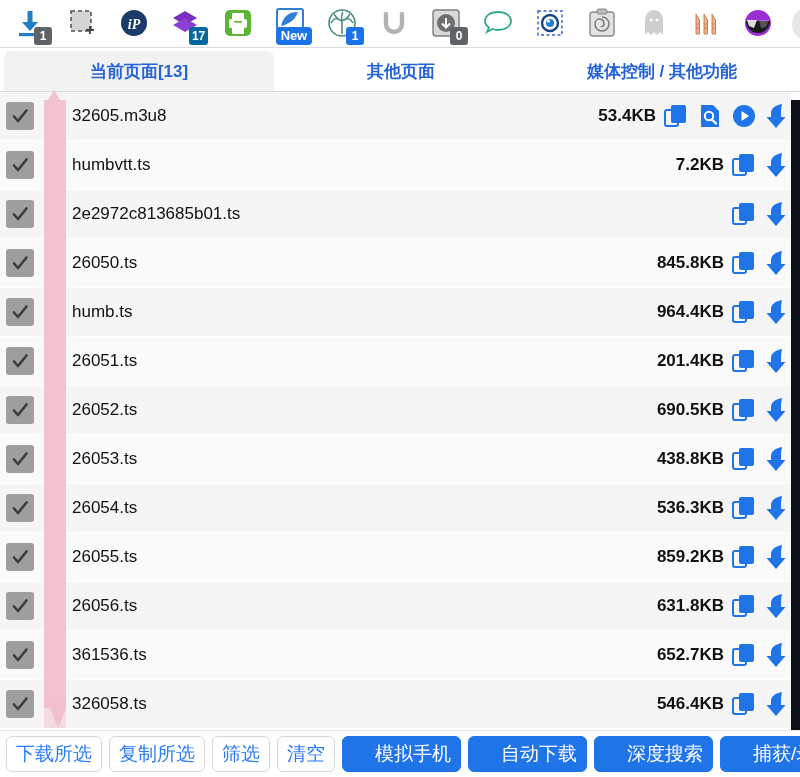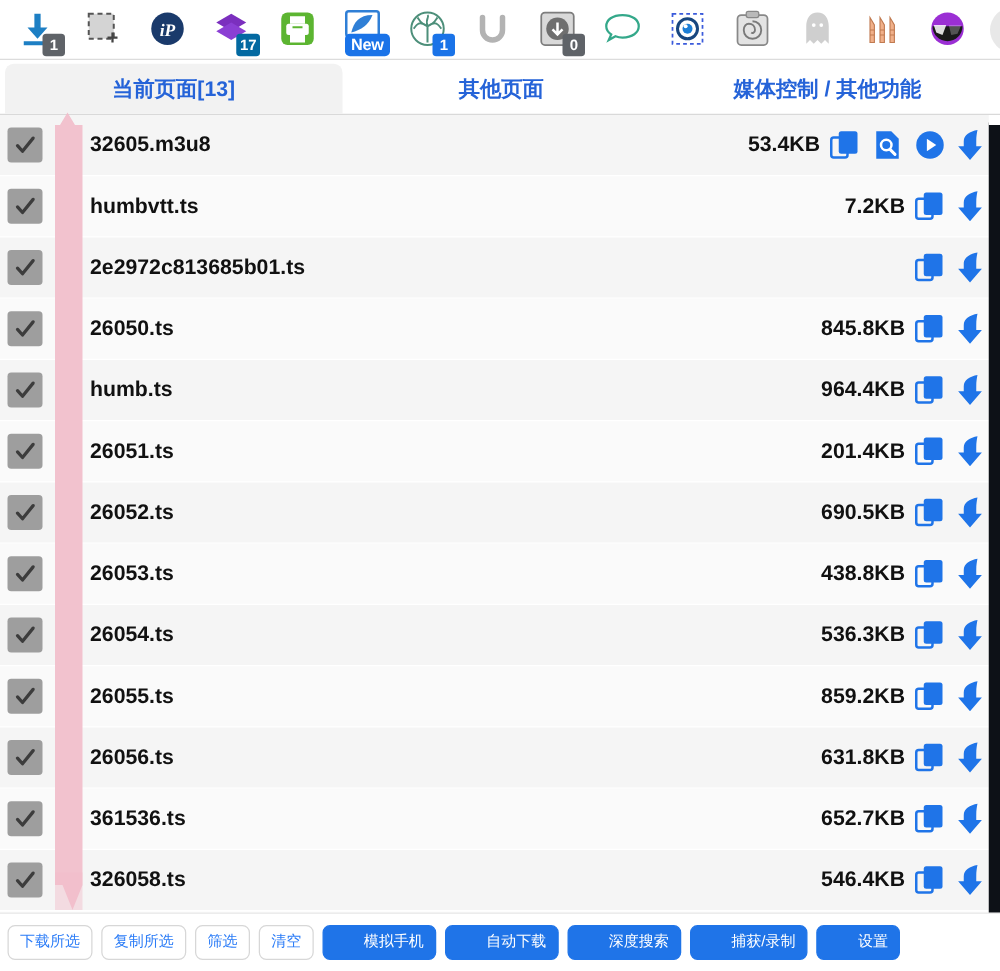--- a/index.html
+++ b/index.html
@@ -102,21 +102,21 @@
     background: #9e9e9e;
     border-radius: 3px;
     display: flex; align-items: center; justify-content: center;
     cursor: pointer;
   }
   .chk svg { display:block; }
   .fname {
     flex: 1 1 auto;
     margin-left: 38px;
     font-size: 17px;
-    font-weight: 700;
+    font-weight: 400;
     color: #111111;
     white-space: nowrap; overflow: hidden;
   }
   .fsize {
     flex: 0 0 auto;
     font-size: 17px; font-weight: 700; color: #111111;
     margin-right: 6px;
     white-space: nowrap;
   }
   .acts { flex: 0 0 auto; display: flex; align-items: center; gap: 6px; }
@@ -126,21 +126,21 @@
   .bottombar {
     position: absolute; left: 0; bottom: 0;
     width: 800px; height: 47px;
     background: #ffffff;
     display: flex; align-items: center;
     gap: 7px;
     padding: 0 6px;
     border-top: 1px solid #e6e6e6;
   }
   .btn {
-    font-size: 12px;
+    font-size: 19px;
     font-weight: 400;
     padding: 6px 9px;
     border-radius: 6px;
     white-space: nowrap;
     cursor: pointer;
     line-height: 1.15;
   }
   .btn.outline {
     background: #ffffff;
     color: #2b7cf7;

